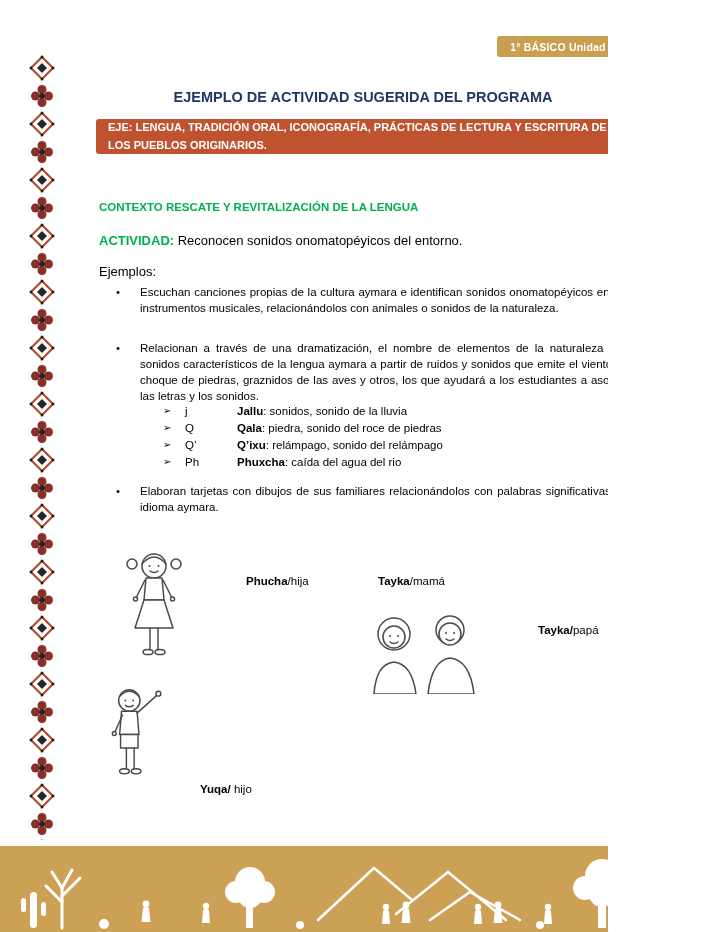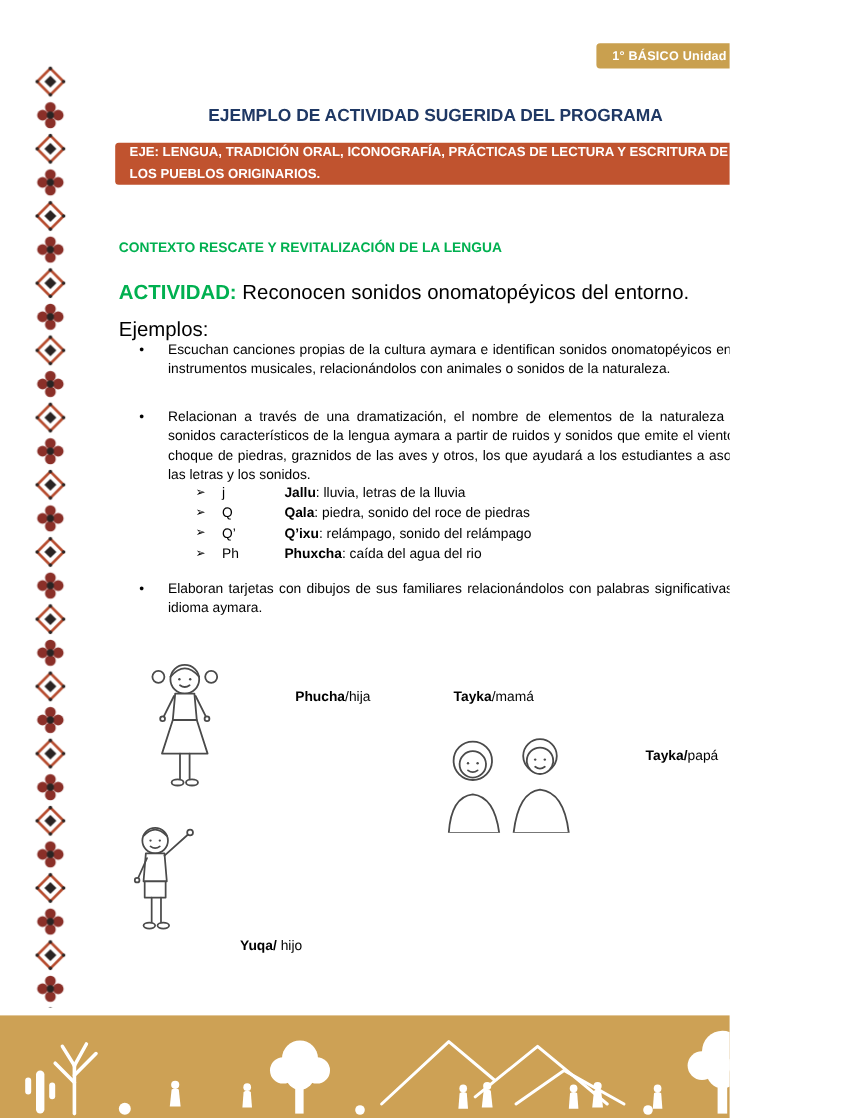--- a/index.html
+++ b/index.html
@@ -11,21 +11,21 @@
   .badge{position:absolute;left:497px;top:36px;width:131px;height:21px;background:var(--gold,#C9A04F);
          color:#fff;font-size:10.5px;font-weight:bold;display:flex;align-items:center;justify-content:center;
          border-radius:3px;letter-spacing:.2px;}
   .title{position:absolute;left:98px;top:89px;width:530px;margin:0;text-align:center;
          font-size:14.5px;font-weight:bold;color:var(--title-blue,#1F3864);}
   .eje{position:absolute;left:96px;top:119px;width:532px;box-sizing:border-box;
        background:var(--eje-orange,#C0532F);color:#fff;font-size:11px;font-weight:bold;
        line-height:1.6;padding:0 12px;border-radius:3px;}
   .contexto{position:absolute;left:99px;top:201px;margin:0;font-size:11.5px;font-weight:bold;
             color:var(--green,#00B050);}
-  .line{position:absolute;font-size:17px;line-height:1.4;margin:0;}
+  .line{position:absolute;font-size:13px;line-height:1.4;margin:0;}
   .green-bold{color:var(--green,#00B050);font-weight:bold;}
   .bullet{position:absolute;left:116px;width:512px;display:flex;font-size:11.5px;line-height:1.4;}
   .bullet .dot{width:24px;flex:0 0 24px;}
   .bullet .dot::before{content:"\2022";}
   .bullet .txt{flex:1;text-align:justify;}
   .sound-list{position:absolute;left:163px;top:403px;font-size:11.5px;line-height:1.48;}
   .sound-row{display:flex;}
   .sound-row .arrow{width:22px;flex:0 0 22px;font-size:10px;padding-top:1px;}
   .sound-row .arrow::before{content:"\27A2";}
   .sound-row .letter{width:52px;flex:0 0 52px;}
@@ -96,21 +96,21 @@
   <div class="bullet" style="top:340px;">
     <span class="dot"></span>
     <span class="txt">Relacionan a través de una dramatización, el nombre de elementos de la naturaleza con sonidos característicos de la lengua aymara a partir de ruidos y sonidos que emite el viento, el choque de piedras, graznidos de las aves y otros, los que ayudará a los estudiantes a asociar las letras y los sonidos.</span>
   </div>
 
 
   <div class="sound-list">
     <div class="sound-row">
       <span class="arrow"></span>
       <span class="letter">j</span>
-      <span><b>Jallu</b><span>: lluvia, letras de la lluvia</span></span>
+      <span><b>Jallu</b><span>: sonidos, sonido de la lluvia</span></span>
     </div>
     <div class="sound-row">
       <span class="arrow"></span>
       <span class="letter">Q</span>
       <span><b>Qala</b><span>: piedra, sonido del roce de piedras</span></span>
     </div>
     <div class="sound-row">
       <span class="arrow"></span>
       <span class="letter">Q’</span>
       <span><b>Q’ixu</b><span>: relámpago, sonido del relámpago</span></span>

